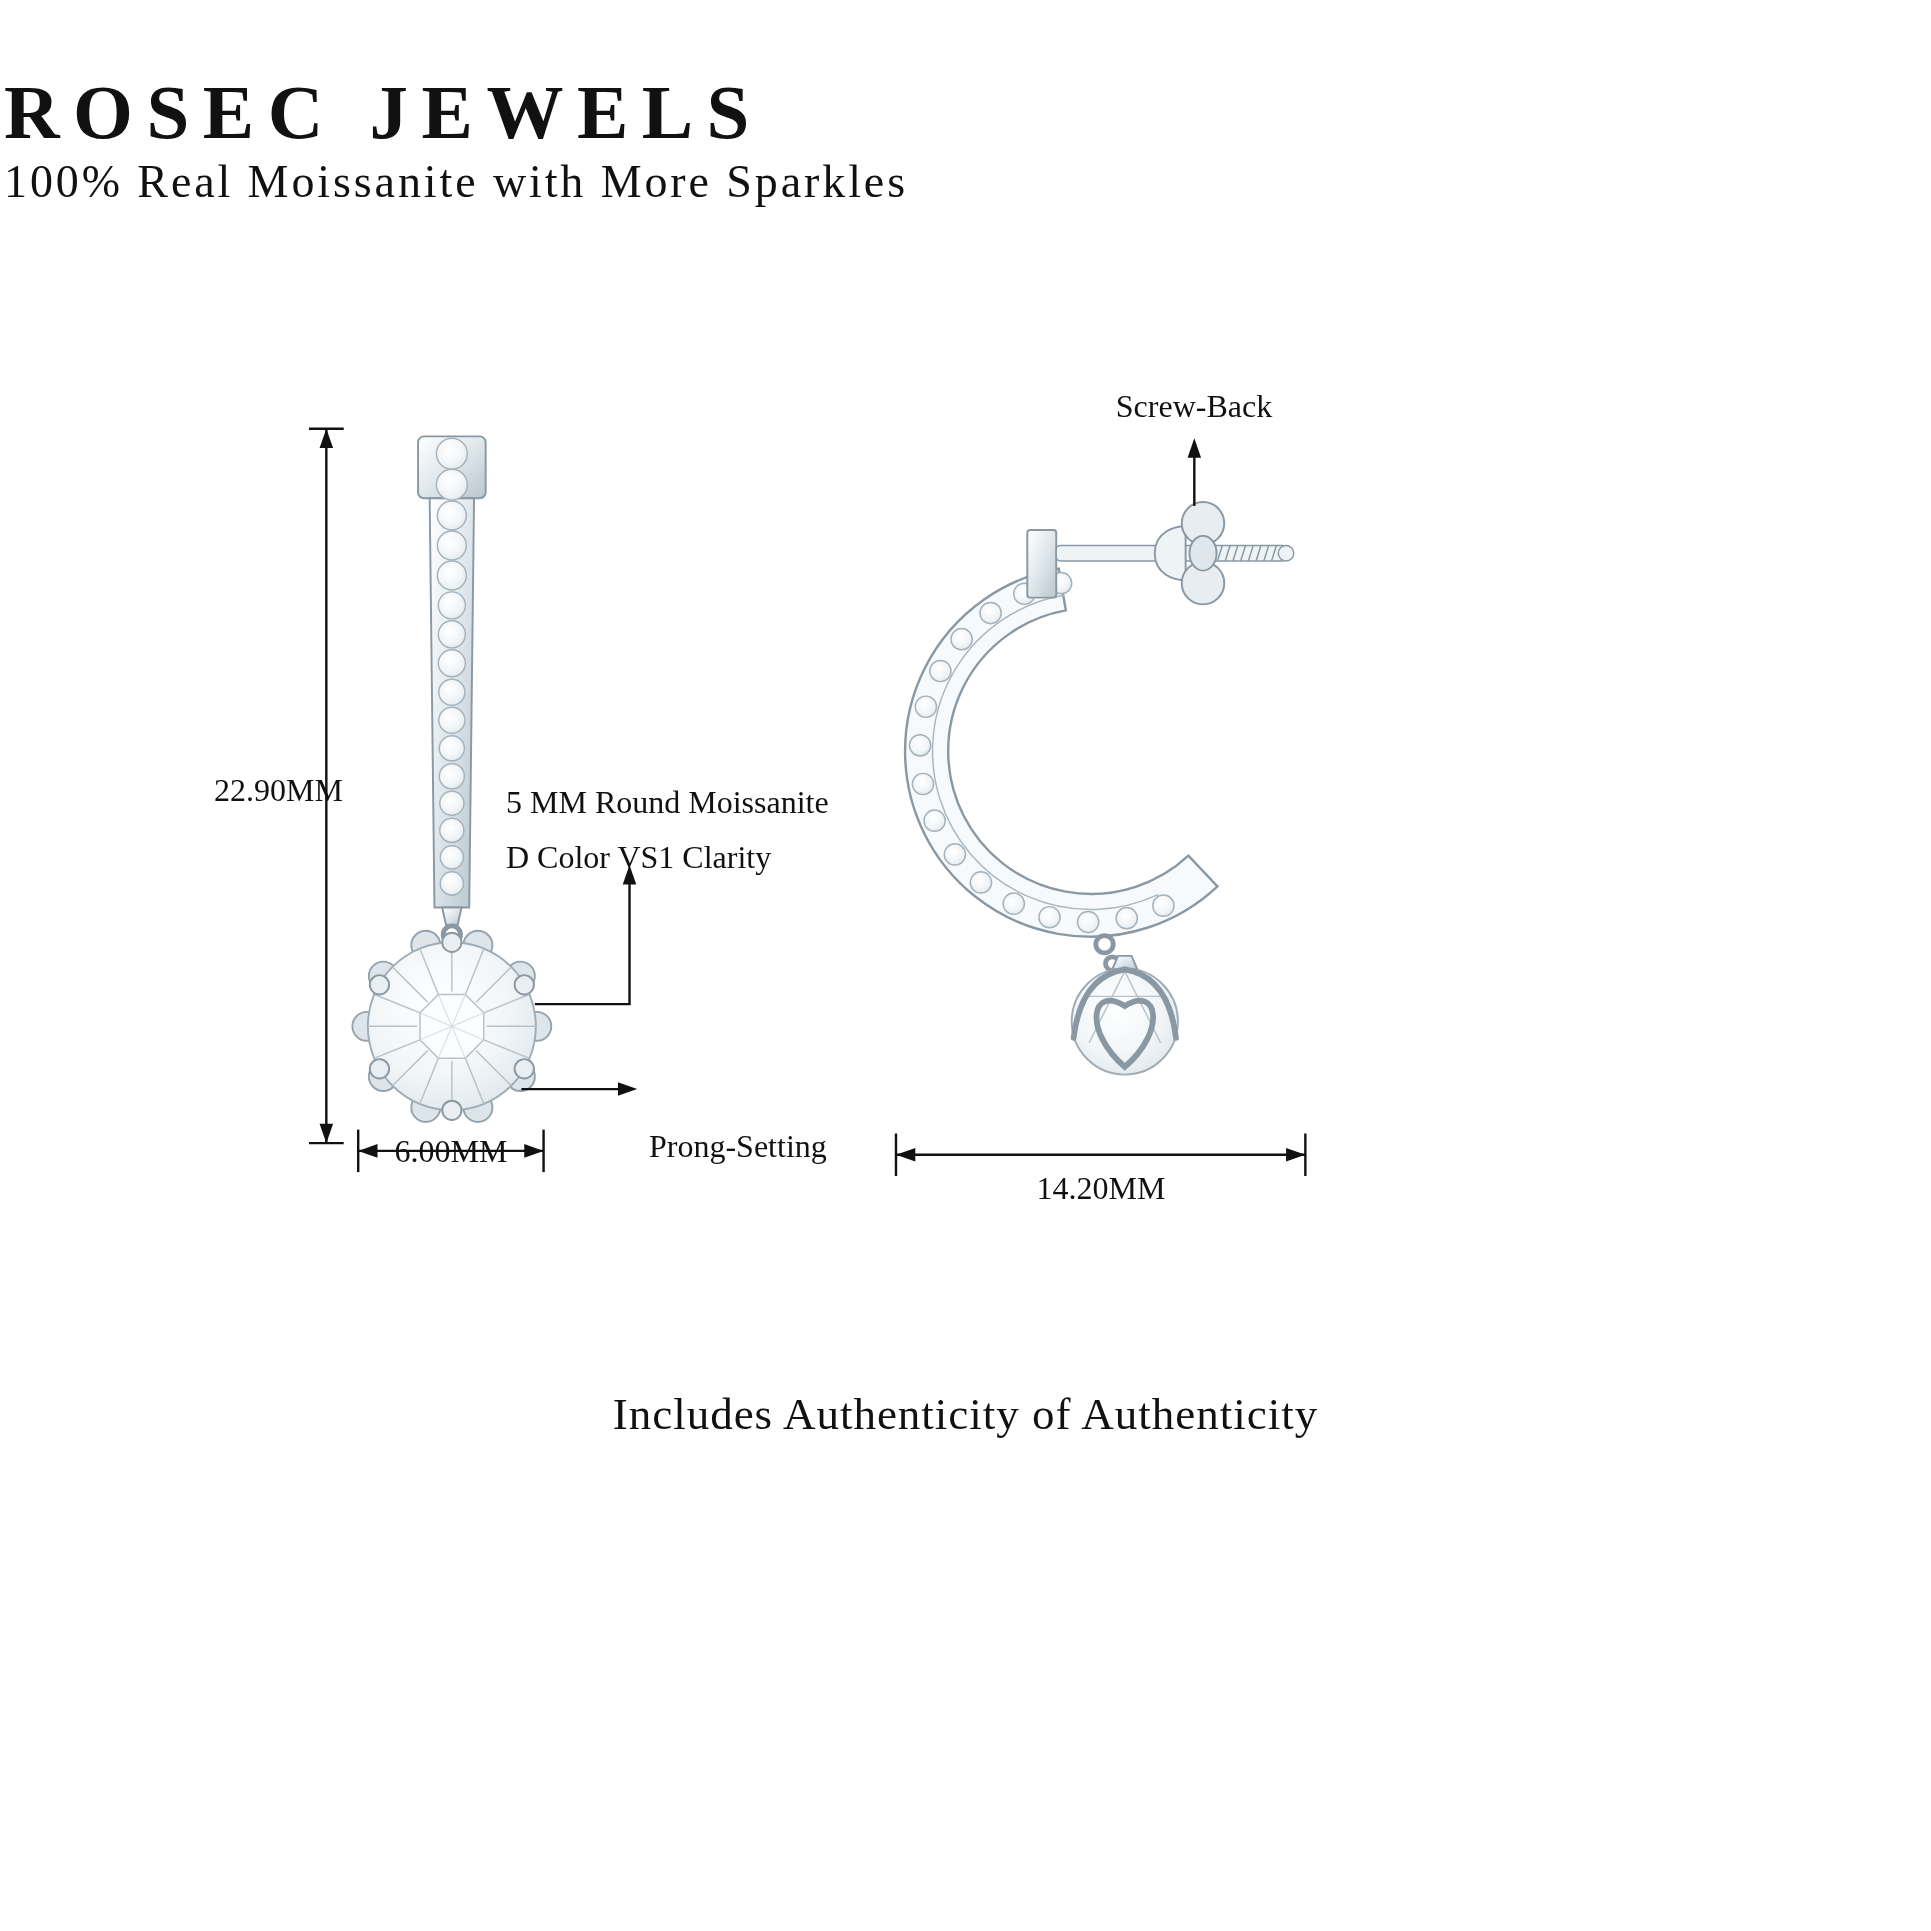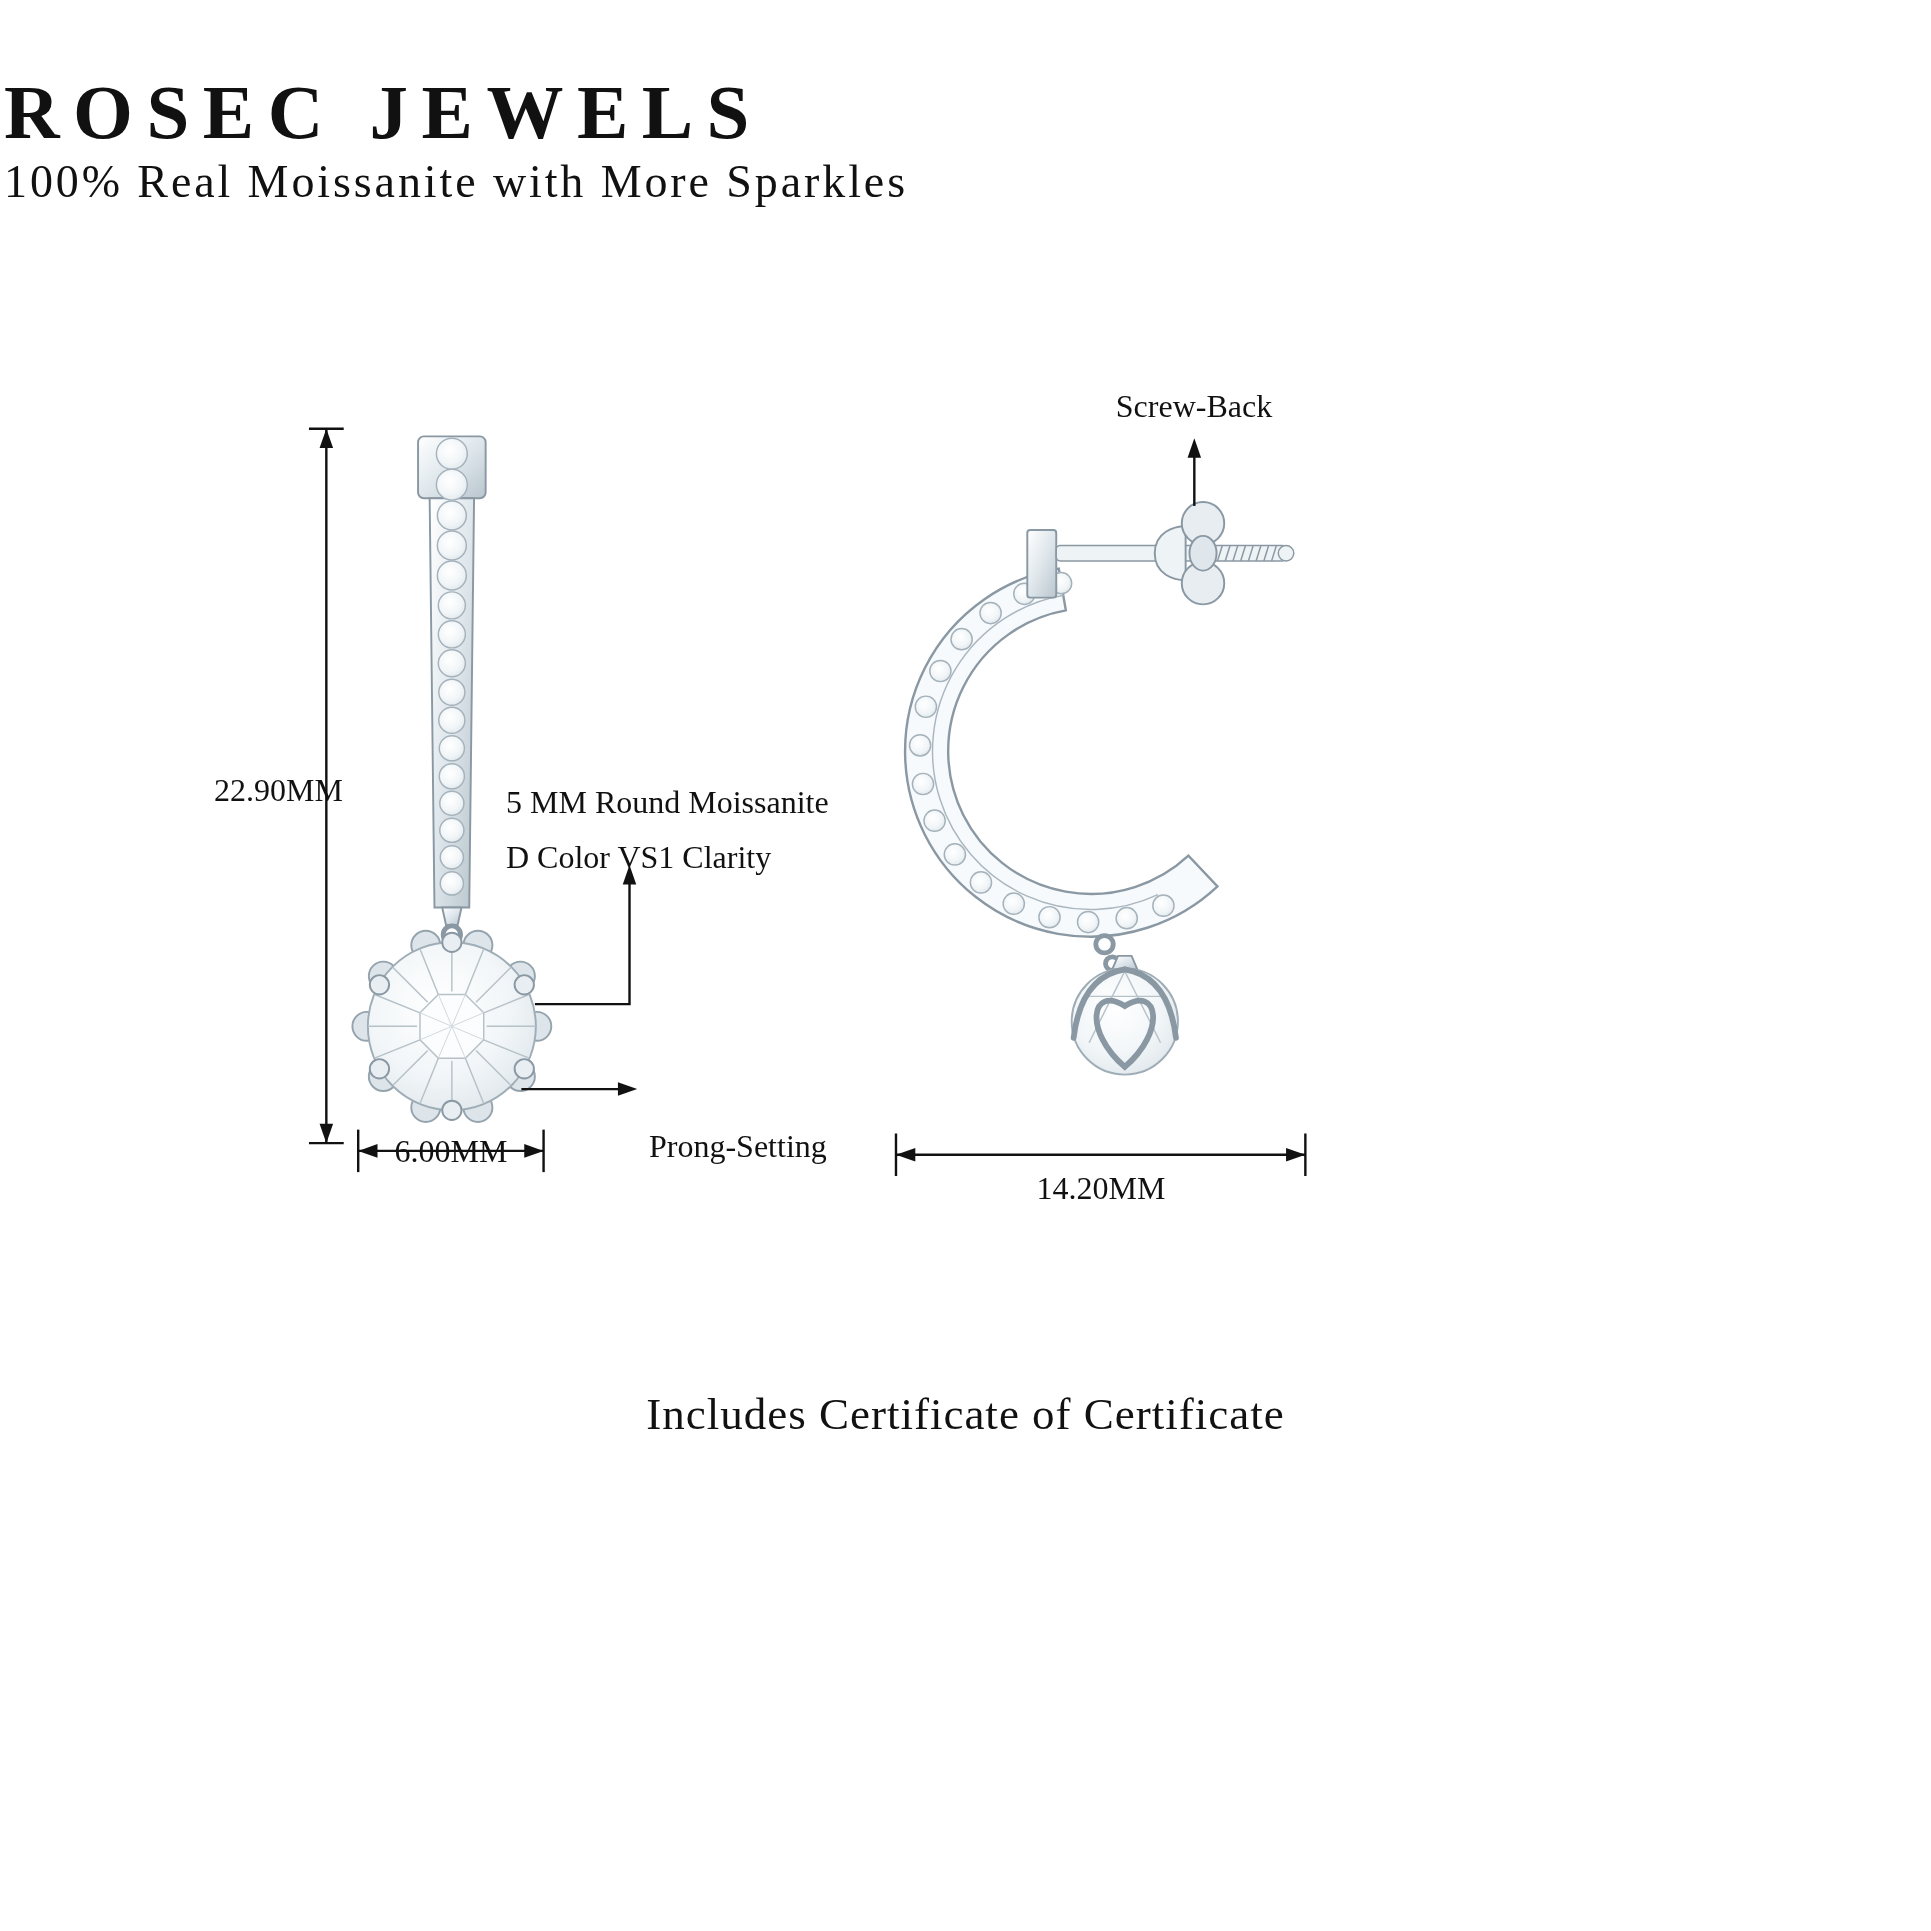--- a/index.html
+++ b/index.html
@@ -238,15 +238,15 @@
   <div class="label anno" style="left:506px;top:823px;margin-top:16px;">D Color VS1 Clarity</div>
 
   <div class="label" style="left:649px;top:1128px;">Prong-Setting</div>
 
   <div class="label centered" style="left:451px;top:1133px;">6.00MM</div>
 
   <div class="label centered" style="left:1194px;top:388px;">Screw-Back</div>
 
   <div class="label centered" style="left:1101px;top:1170px;">14.20MM</div>
 
-  <div class="footer-note">Includes Certificate of Certificate</div>
+  <div class="footer-note">Includes Authenticity of Authenticity</div>
 </div>
 
 
 </body></html>

